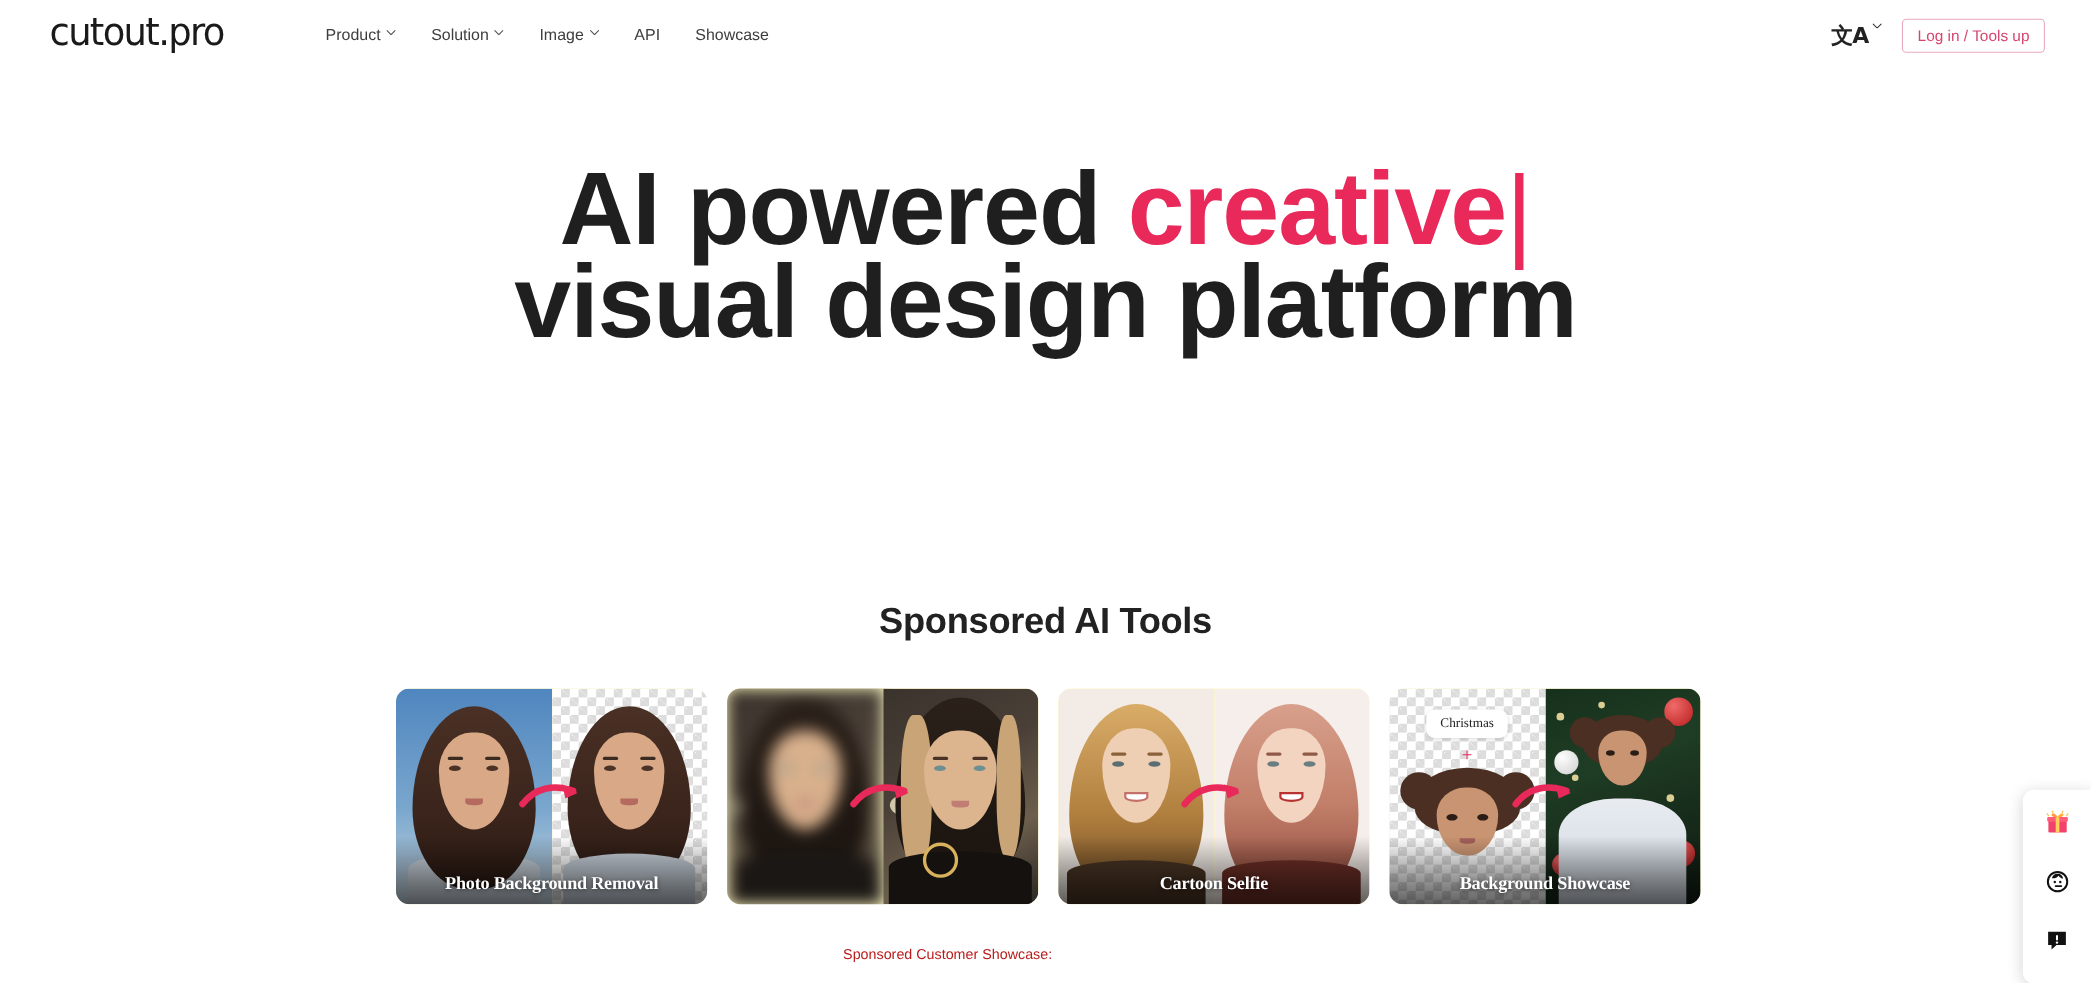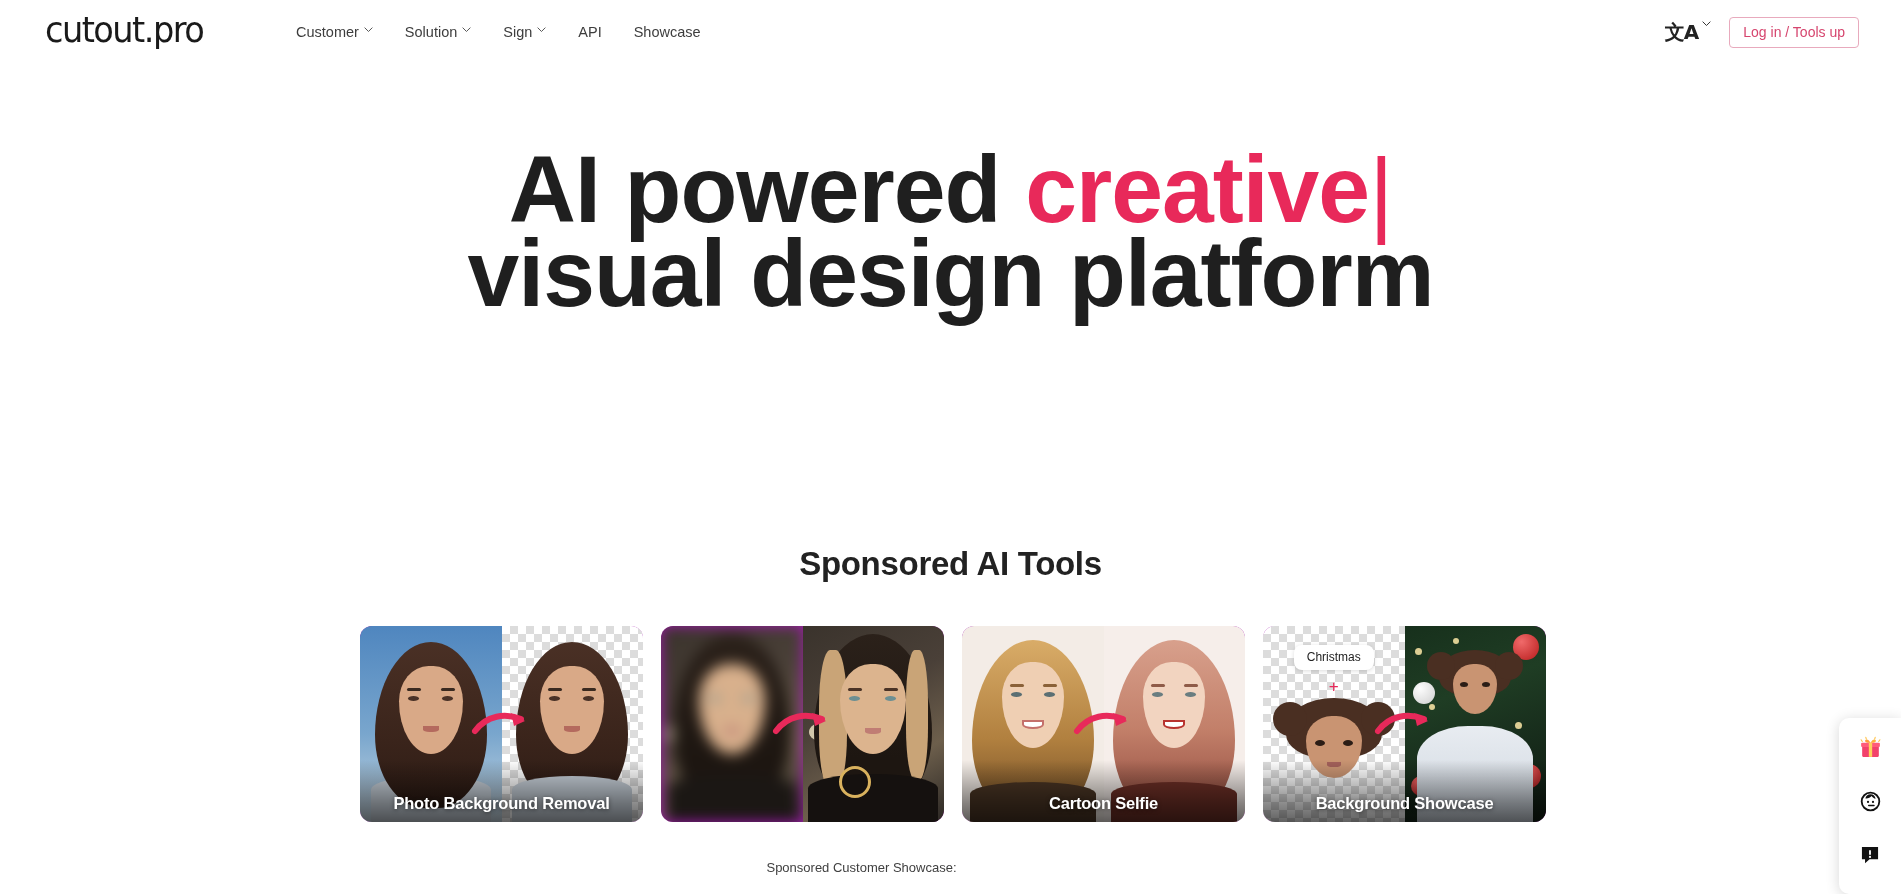--- a/index.html
+++ b/index.html
@@ -158,21 +158,22 @@
     gap: 18px;
   }
   .card {
     position: relative;
     width: 283px;
     height: 196px;
     border-radius: 12px;
     overflow: hidden;
     cursor: pointer;
     flex: 0 0 283px;
-    background: #a21caf;
+    background: #fef9c3;
+    font-family: Liberation Serif, serif;
   }
   .card-halves { position: absolute; inset: 0; display: flex; }
   .half { width: 50%; height: 100%; position: relative; overflow: hidden; }
 
   
   .checker {
     background-color: #fff;
     background-image:
       linear-gradient(45deg, #dcdcdc 25%, transparent 25%, transparent 75%, #dcdcdc 75%),
       linear-gradient(45deg, #dcdcdc 25%, transparent 25%, transparent 75%, #dcdcdc 75%);
@@ -256,21 +257,21 @@
   .light { position: absolute; border-radius: 50%; background: #ffe9a8; opacity: .85; }
 
   
   .sponsored {
     position: absolute;
     top: 860px;
     left: 0;
     width: 1723px;
     text-align: center;
     font-size: 13px;
-    color: #404040;
+    color: #b91c1c;
   }
 
   
   .side-widget {
     position: absolute;
     right: 0;
     top: 718px;
     width: 62px;
     height: 176px;
     background: #fff;
@@ -296,37 +297,37 @@
 </style>
 </head>
 <body>
 
 <div class="header">
 
   <div class="logo">cutout.pro</div>
 
   <nav class="nav">
     <div class="nav-item">
-      <span>Customer</span>
+      <span>Product</span>
       <span class="chev">
         <svg viewBox="0 0 10 6">
             <path d="M1 1l4 4 4-4" fill="none" stroke="#555" stroke-width="1.1" stroke-linecap="round"></path>
           </svg>
       </span>
     </div>
     <div class="nav-item">
       <span>Solution</span>
       <span class="chev">
         <svg viewBox="0 0 10 6">
             <path d="M1 1l4 4 4-4" fill="none" stroke="#555" stroke-width="1.1" stroke-linecap="round"></path>
           </svg>
       </span>
     </div>
     <div class="nav-item">
-      <span>Sign</span>
+      <span>Image</span>
       <span class="chev">
         <svg viewBox="0 0 10 6">
             <path d="M1 1l4 4 4-4" fill="none" stroke="#555" stroke-width="1.1" stroke-linecap="round"></path>
           </svg>
       </span>
     </div>
     <div class="nav-item">
       <span>API</span>
     </div>
     <div class="nav-item">

